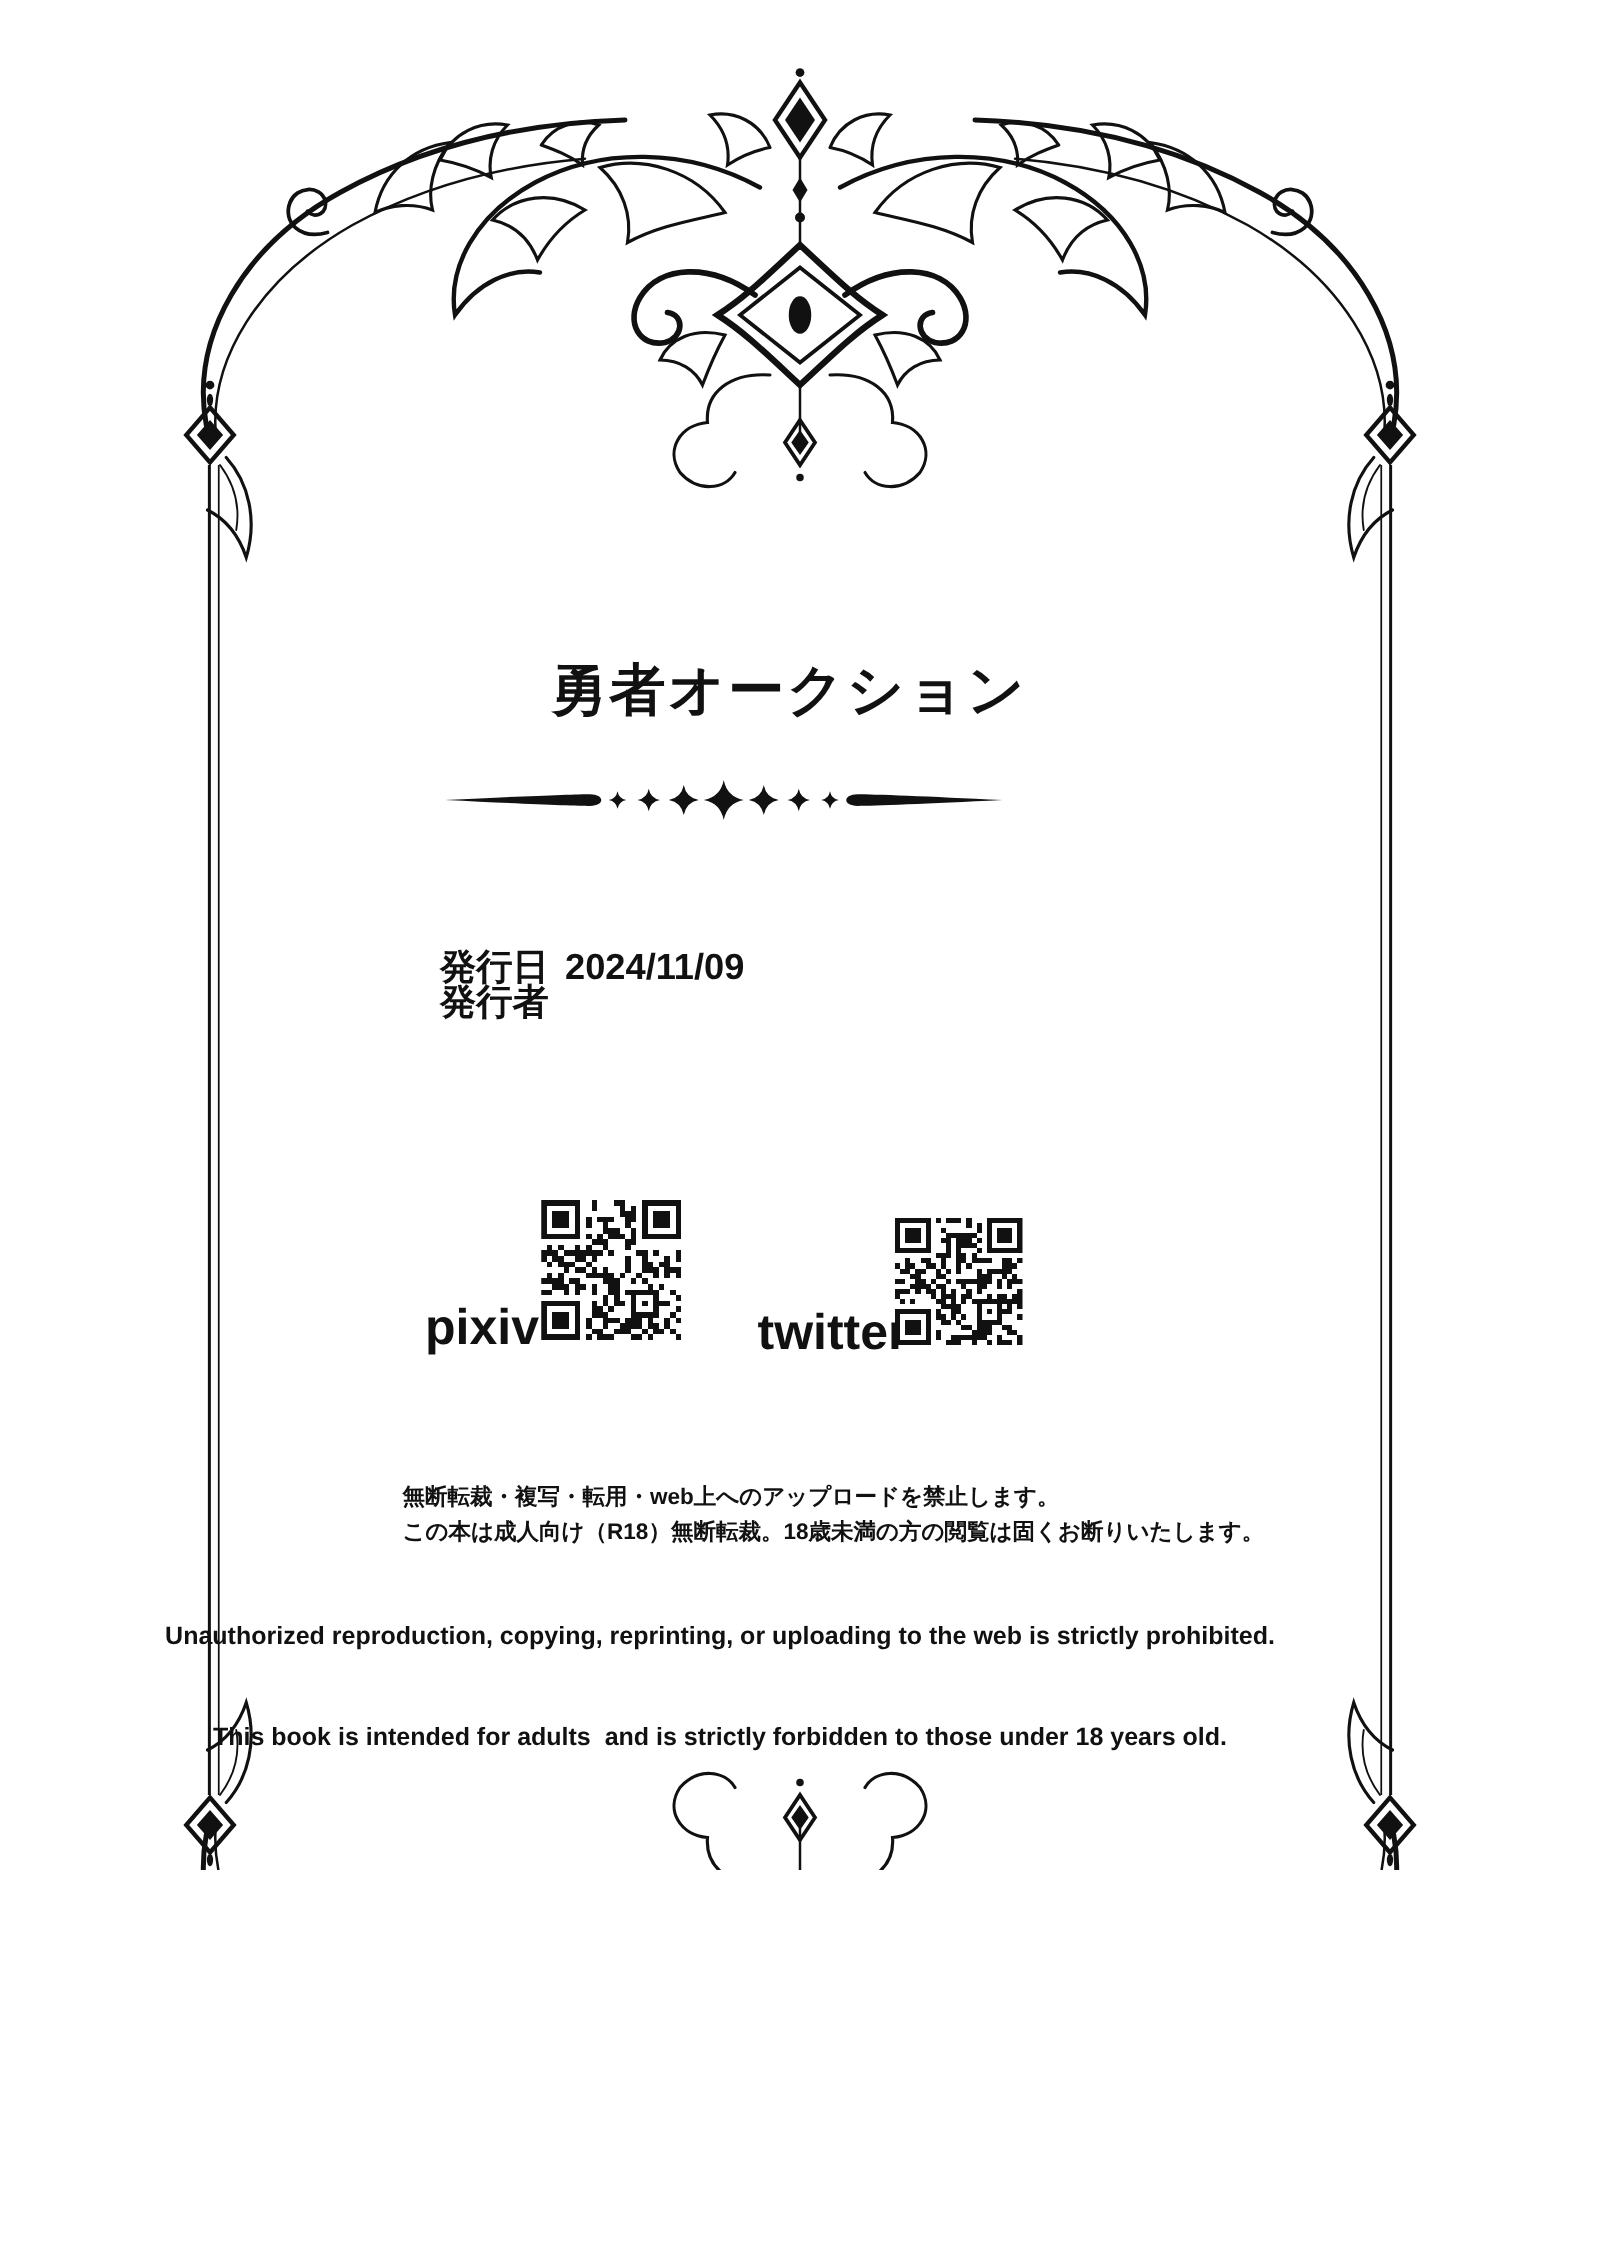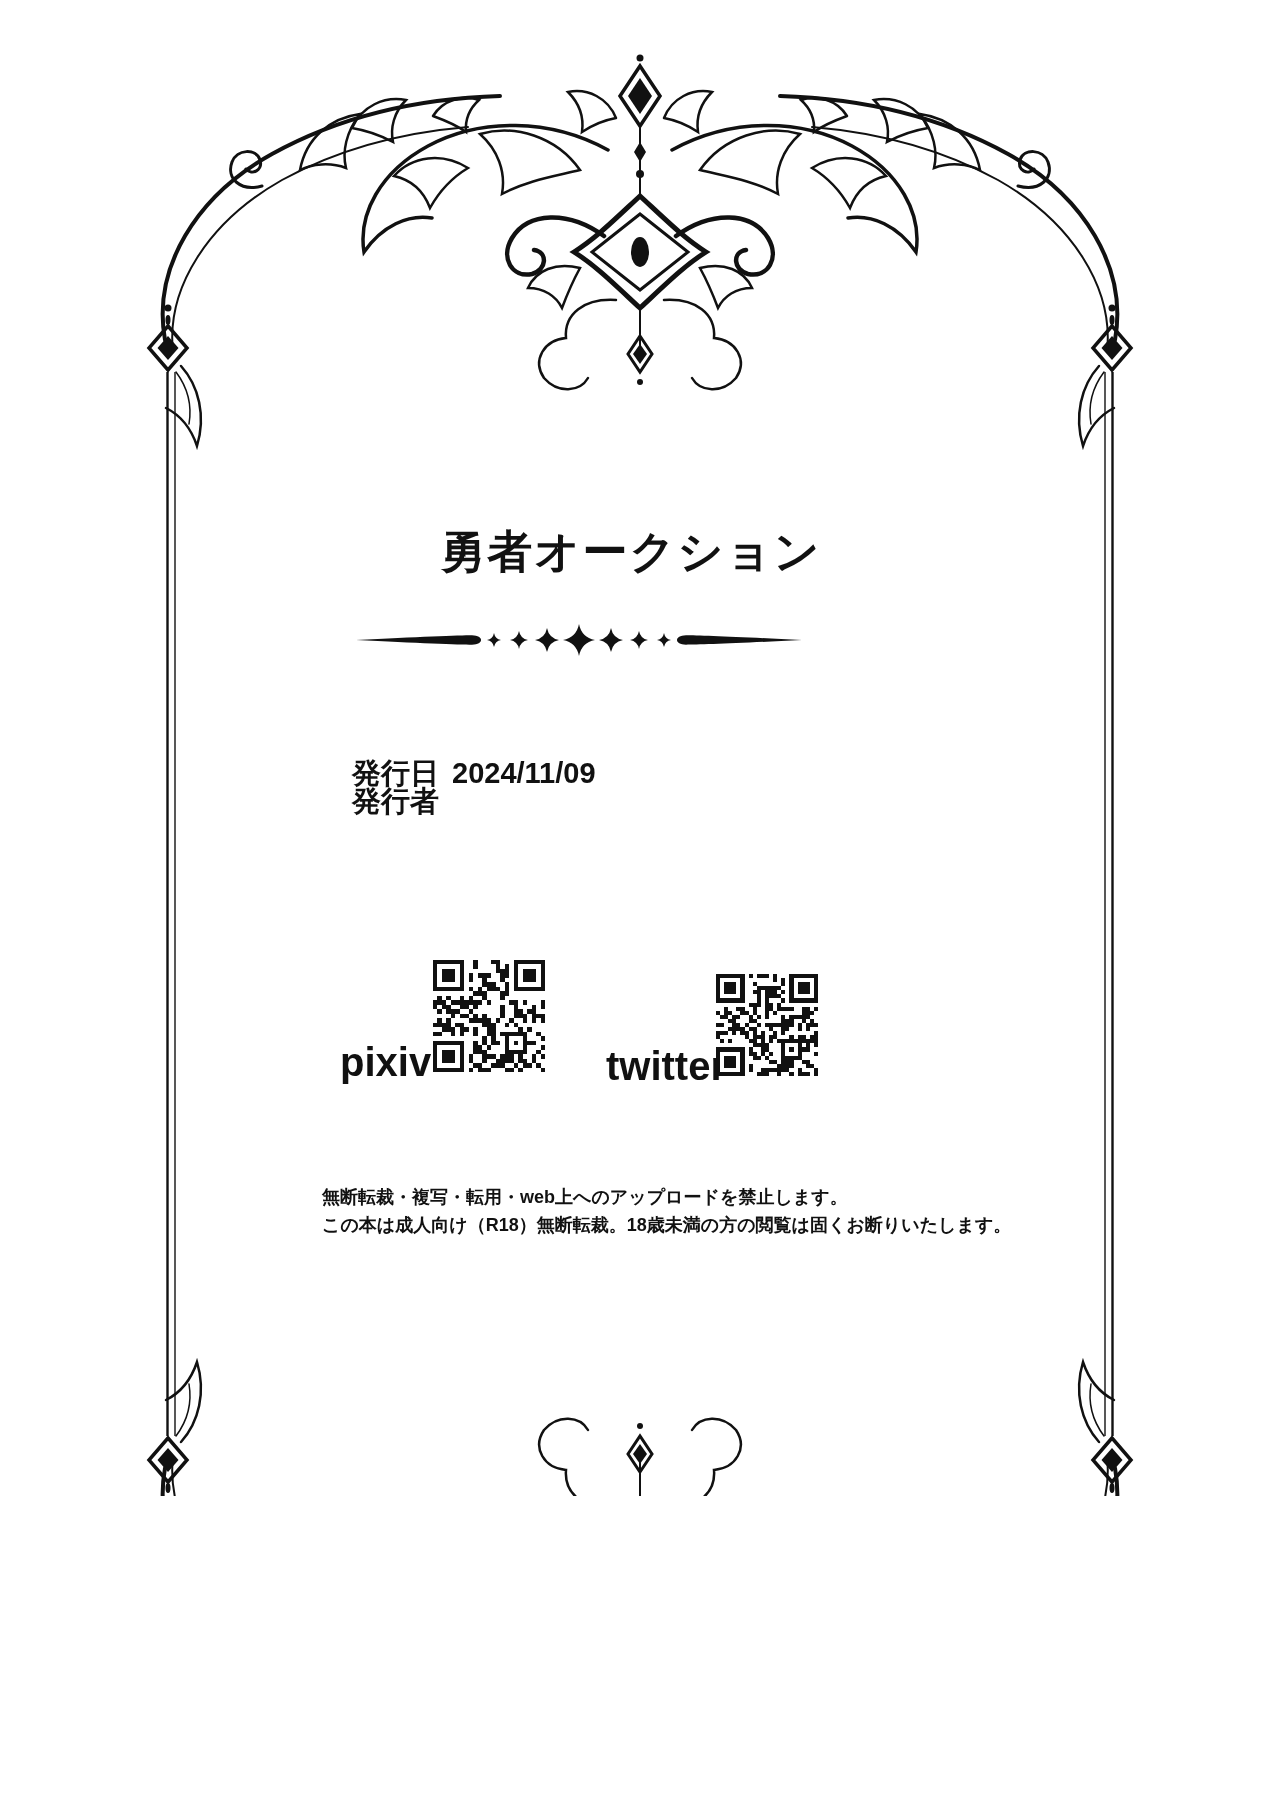--- a/index.html
+++ b/index.html
@@ -551,14 +551,18 @@
         <rect x="16" y="16" width="5" height="5"></rect>
         <rect x="17" y="17" width="3" height="3" fill="#fff"></rect>
         <rect x="18" y="18" width="1" height="1"></rect>
       </svg></div>
 
   <div class="jp-notice">
     <div>無断転裁・複写・転用・web上へのアップロードを禁止します。</div>
     <div>この本は成人向け（R18）無断転裁。18歳未満の方の閲覧は固くお断りいたします。</div>
   </div>
 
+  <div class="en-notice">
+    <div>Unauthorized reproduction, copying, reprinting, or uploading to the web is strictly prohibited.</div>
+    <div>This book is intended for adults  and is strictly forbidden to those under 18 years old.</div>
+  </div>
 
 </div>
 
 </body></html>

